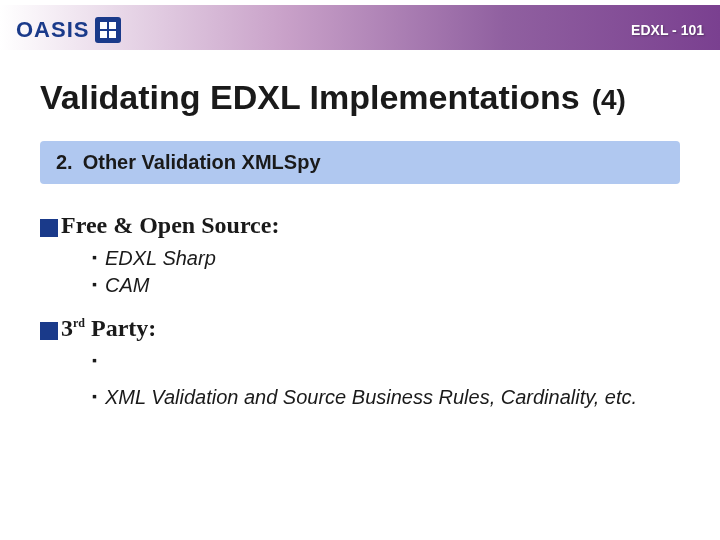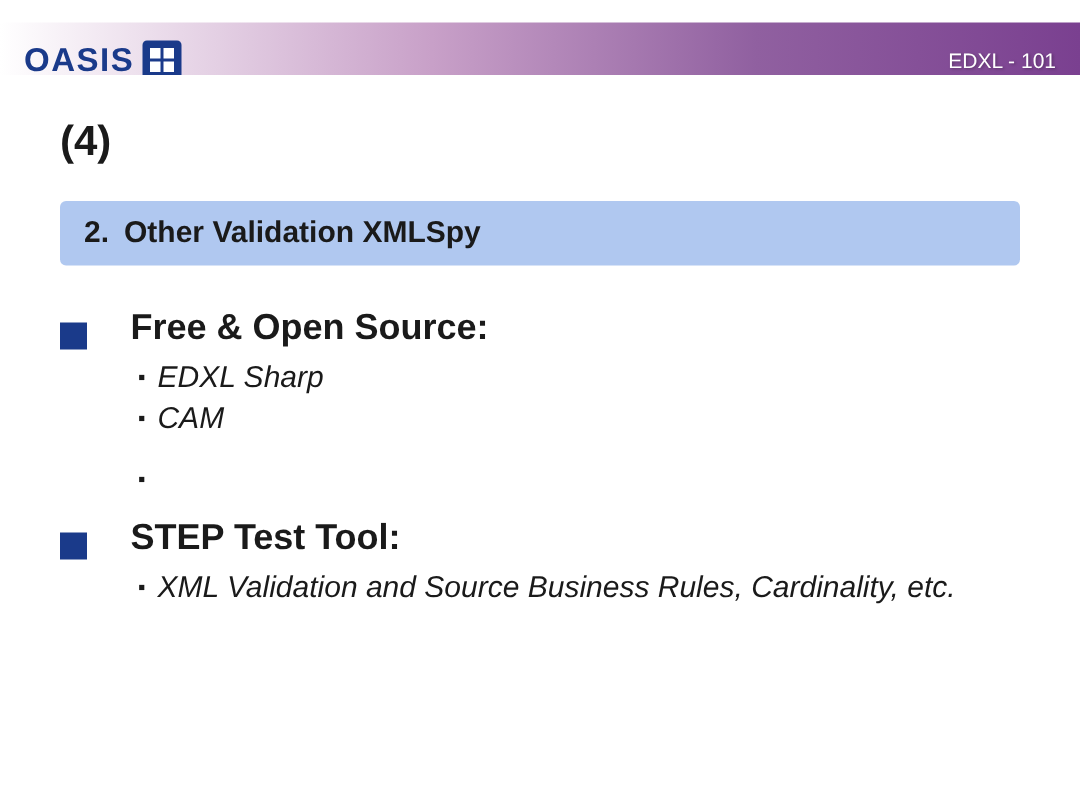--- a/index.html
+++ b/index.html
@@ -9,21 +9,21 @@
       height: 540px;
       overflow: hidden;
       font-family: Arial, sans-serif;
       background: #ffffff;
       position: relative;
     }
 
     
     .header {
       position: absolute;
-      top: 15px;
+      top: 5px;
       left: 0;
       width: 720px;
       height: 50px;
       background: linear-gradient(to right, #ffffff 0%, #c8a0c8 40%, #9060a0 70%, #7a4090 100%);
       display: flex;
       align-items: center;
       justify-content: space-between;
       padding: 0 16px;
     }
 
@@ -49,21 +49,21 @@
       align-items: center;
       justify-content: center;
       color: white;
       font-size: 14px;
       font-weight: bold;
     }
 
     .slide-label {
       color: #ffffff;
       font-size: 14px;
-      font-weight: normal;
+      font-weight: bold;
       text-shadow: 1px 1px 2px rgba(0,0,0,0.3);
     }
 
     
     .content {
       position: absolute;
       top: 50px;
       left: 0;
       width: 720px;
       height: 490px;
@@ -113,23 +113,24 @@
       font-weight: bold;
     }
 
     
     .bullet-section {
       margin-bottom: 18px;
     }
 
     .main-bullet {
       display: flex;
-      align-items: flex-end;
-      gap: 29px;
+      align-items: center;
+      gap: 3px;
       margin-bottom: 8px;
+      font-family: Liberation Serif, serif;
     }
 
     .bullet-square {
       width: 18px;
       height: 18px;
       background: #1a3a8a;
       flex-shrink: 0;
       margin-top: 4px;
     }
 
@@ -181,20 +182,21 @@
         <rect x="10" y="10" width="7" height="7" fill="white"></rect>
       </svg>
     </div>
   </div>
   <span class="slide-label">EDXL - 101</span>
 </div>
 
 <div class="content">
 
   <div class="page-title">
+    <span class="page-title-main">Validating EDXL Implementations</span>
     <span class="page-title-sub">(4)</span>
   </div>
 
   <div class="section-header">
     <span class="section-number">2.</span>
     <span>Other Validation XMLSpy</span>
   </div>
 
   <div class="bullet-section">
     <div class="main-bullet">
@@ -207,33 +209,33 @@
         <span class="sub-bullet-text">EDXL Sharp</span>
       </div>
       <div class="sub-bullet">
         <span class="sub-bullet-marker">▪</span>
         <span class="sub-bullet-text">CAM</span>
       </div>
     </div>
   </div>
 
   <div class="bullet-section">
-    <div class="sub-bullets">
-      <div class="sub-bullet">
-        <span class="sub-bullet-marker">▪</span>
-      </div>
-    </div>
-  </div>
-
-  <div class="bullet-section">
     <div class="main-bullet">
       <div class="bullet-square"></div>
-      <span class="main-bullet-text">STEP Test Tool:</span>
+      <span class="main-bullet-text">3<sup>rd</sup> Party:</span>
     </div>
     <div class="sub-bullets">
       <div class="sub-bullet">
         <span class="sub-bullet-marker">▪</span>
+      </div>
+    </div>
+  </div>
+
+  <div class="bullet-section">
+    <div class="sub-bullets">
+      <div class="sub-bullet">
+        <span class="sub-bullet-marker">▪</span>
         <span class="sub-bullet-text">XML Validation and Source Business Rules, Cardinality, etc.</span>
       </div>
     </div>
   </div>
 
 </div>
 
 </body></html>

